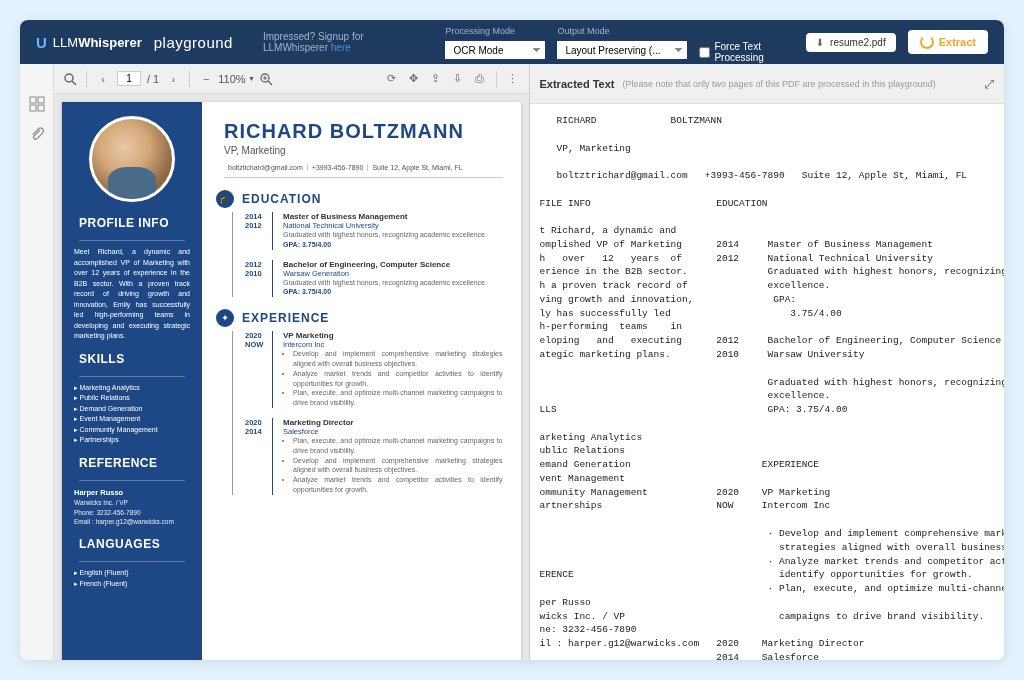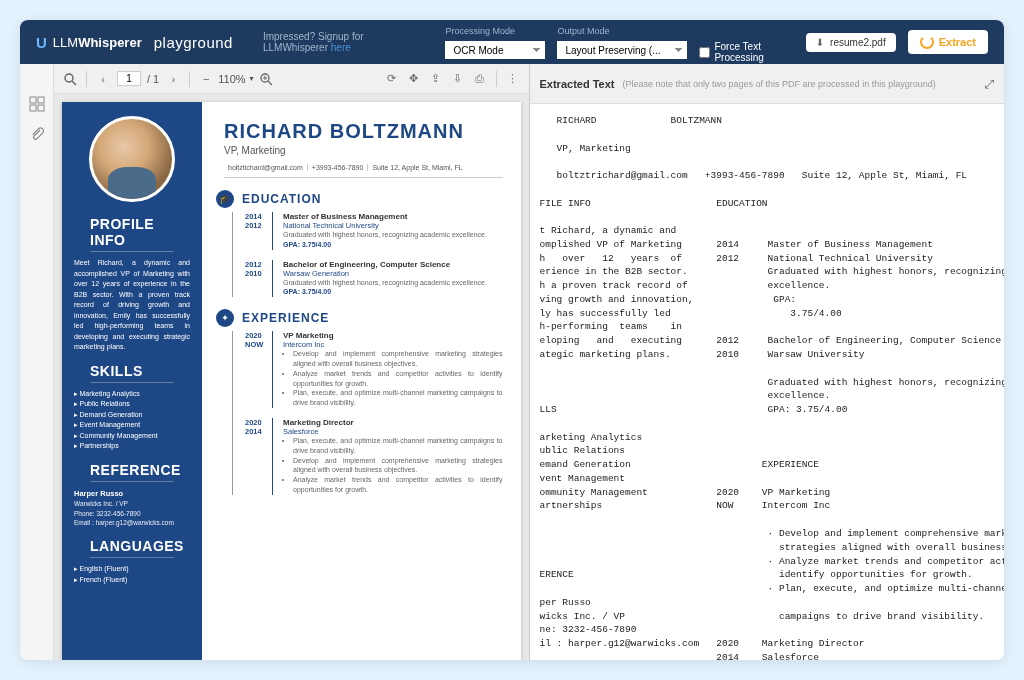--- a/index.html
+++ b/index.html
@@ -46,21 +46,21 @@
 .ext-title { font-size: 11px; font-weight: 700; color: #333; }
 .ext-note { font-size: 9px; color: #999; }
 .ext-expand { margin-left: auto; cursor: pointer; color:#666; }
 
 
 .doc-view { flex: 1; overflow: auto; background: #e8e8e8; padding: 8px; }
 .doc-page { background: #fff; box-shadow: 0 1px 4px rgba(0,0,0,.2); width: 100%; min-height: 560px; display: flex; }
 .doc-side { width: 140px; background: #1e4785; color: #fff; padding: 14px 12px; font-size: 8px; }
 .doc-avatar { width: 86px; height: 86px; border-radius: 50%; background: radial-gradient(circle at 40% 35%, #e8c8a8 0%, #d4a878 35%, #8b6844 70%); border: 3px solid #fff; margin: 0 auto 14px; position: relative; overflow: hidden; }
 .doc-avatar::after { content:""; position:absolute; bottom:0; left:20%; right:20%; height:40%; background:#4a6a8a; border-radius:40% 40% 0 0;}
-.doc-side h3 { font-size: 14px; font-weight: 700; margin: 10px 16px 6px; letter-spacing: 0.5px; border-bottom:1px solid rgba(255,255,255,.3); padding-bottom:3px;}
+.doc-side h3 { font-size: 12px; font-weight: 700; margin: 10px 5px 6px; letter-spacing: 0.5px; border-bottom:1px solid rgba(255,255,255,.3); padding-bottom:10px;}
 .doc-side p, .doc-side li { font-size: 7px; line-height: 1.5; text-align: justify; }
 .doc-side ul { list-style: none; }
 .doc-side ul li::before { content: "▸ "; }
 .doc-side .ref-name { font-weight:700; font-size:7.5px;}
 .doc-side .ref-sub { font-size:6.5px; opacity:.9;}
 
 .doc-main { flex: 1; padding: 18px 18px 10px 22px; position: relative; }
 .doc-name { font-size: 20px; font-weight: 700; color: #1e4785; letter-spacing: 1px; }
 .doc-title { font-size: 10px; color: #555; margin-top: 2px; }
 .doc-contact { font-size: 7px; color: #555; margin-top: 8px; padding-bottom:6px; border-bottom:1px solid #ccc;}

